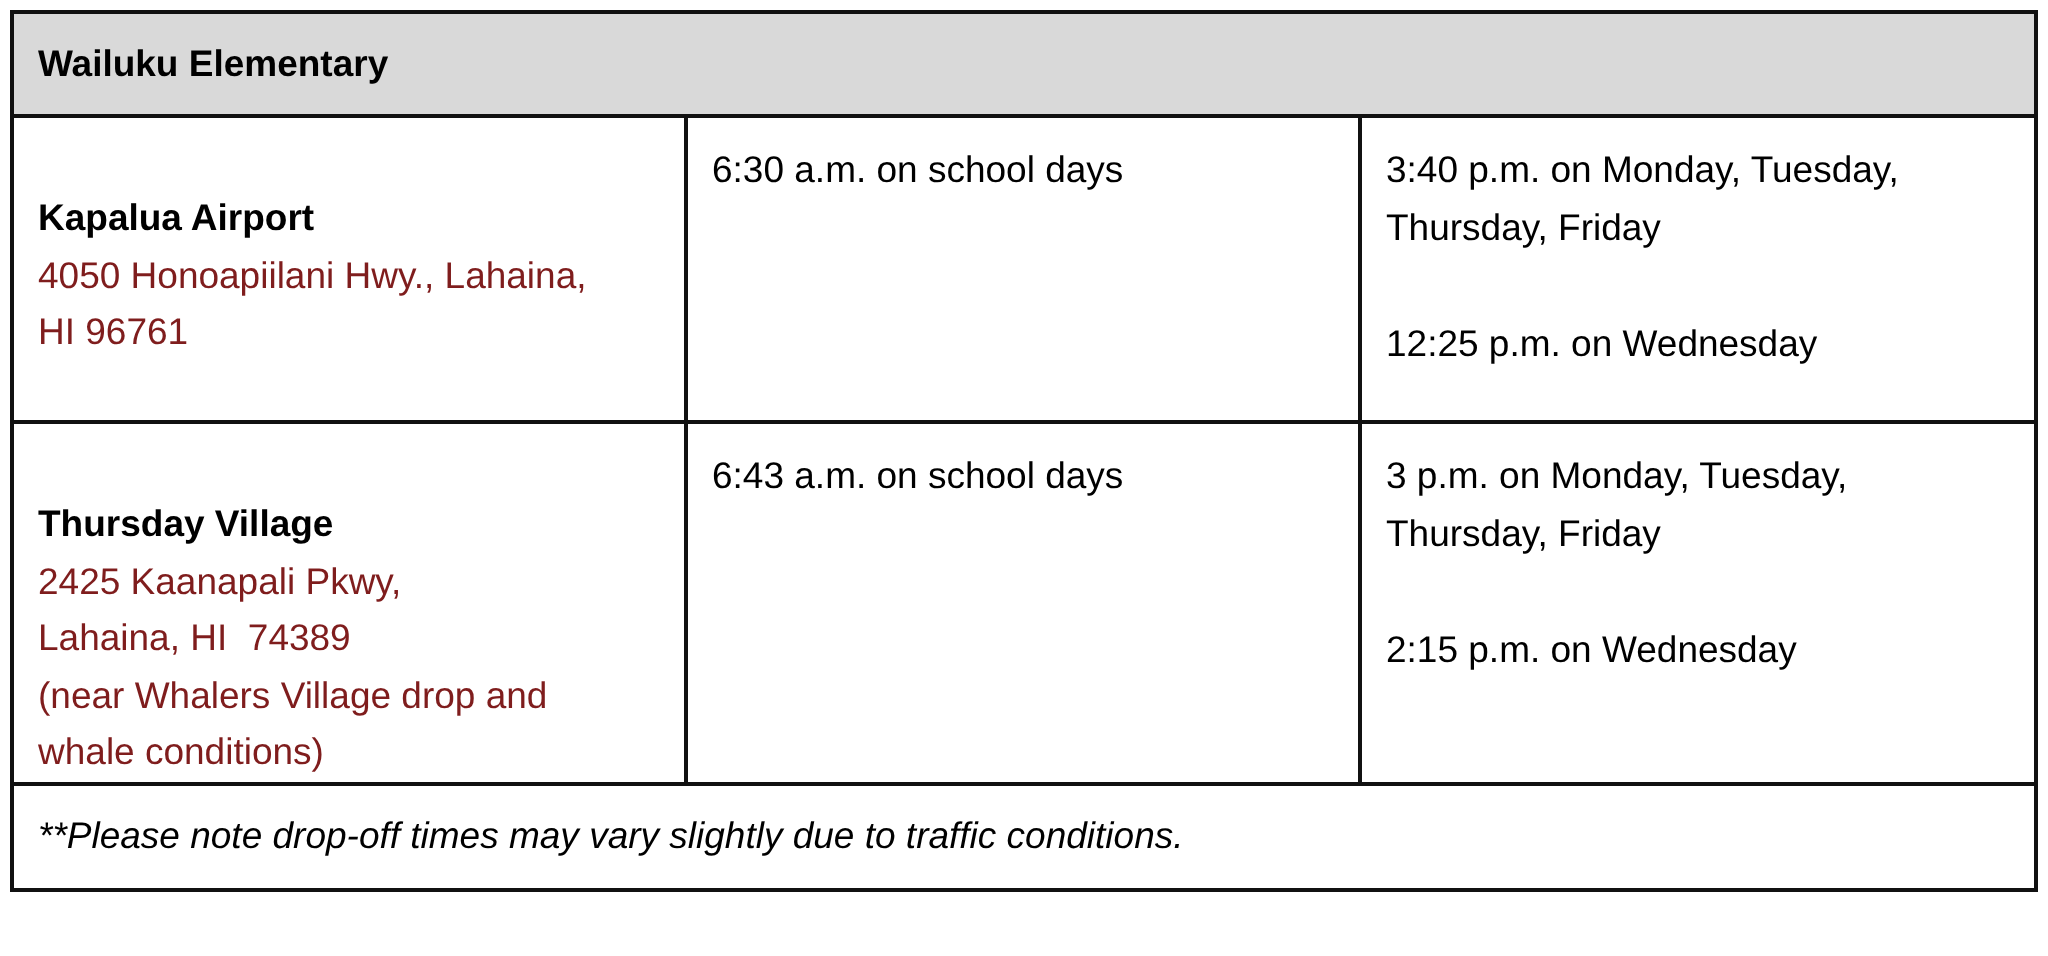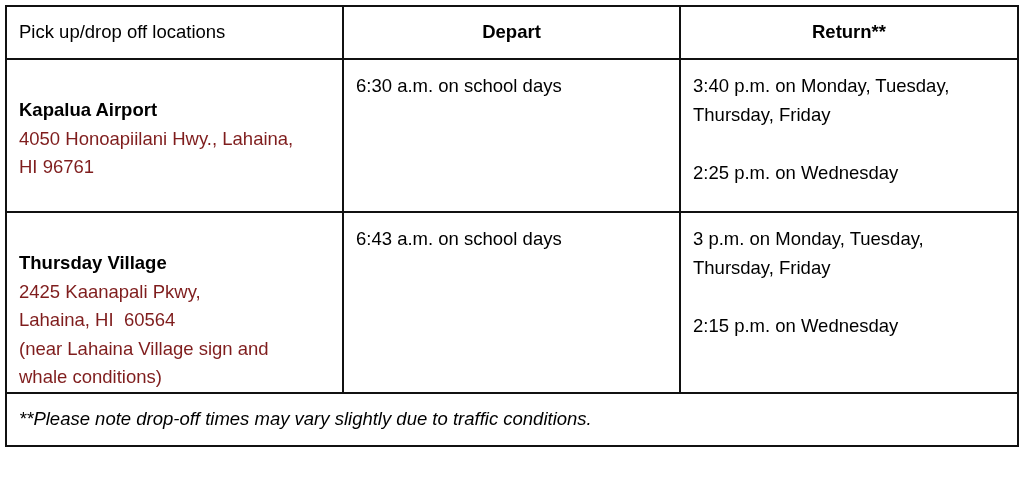--- a/index.html
+++ b/index.html
@@ -61,44 +61,42 @@
 </head>
 <body>
 
 <table class="schedule-table">
   <colgroup>
     <col style="width:337px">
     <col style="width:337px">
     <col style="width:338px">
   </colgroup>
   <tbody>
-  <tr class="colhead-row">
-    <td>Pick up/drop off locations</td>
-    <td class="colhead-center">Depart</td>
-    <td class="colhead-center">Return**</td>
+      <tr>
+    <td class="title-cell" colspan="3">Wailuku Elementary</td>
   </tr>
   <tr class="row1">
     <td>
       <span class="loc-name">Kapalua Airport</span>
       <span class="loc-addr">4050 Honoapiilani Hwy., Lahaina,</span>
       <span class="loc-addr">HI 96761</span>
     </td>
     <td>6:30 a.m. on school days</td>
     <td>
       <span class="ret-block">3:40 p.m. on Monday, Tuesday, Thursday, Friday</span>
       <span class="ret-gap"></span>
-      <span class="ret-block">2:25 p.m. on Wednesday</span>
+      <span class="ret-block">12:25 p.m. on Wednesday</span>
     </td>
   </tr>
   <tr class="row2">
     <td>
       <span class="loc-name">Thursday Village</span>
       <span class="loc-addr">2425 Kaanapali Pkwy,</span>
-      <span class="loc-addr" style="white-space:pre">Lahaina, HI  60564</span>
-      <span class="loc-addr">(near Lahaina Village sign and</span>
+      <span class="loc-addr" style="white-space:pre">Lahaina, HI  74389</span>
+      <span class="loc-addr">(near Whalers Village drop and</span>
       <span class="loc-addr">whale conditions)</span>
     </td>
     <td>6:43 a.m. on school days</td>
     <td>
       <span class="ret-block">3 p.m. on Monday, Tuesday, Thursday, Friday</span>
       <span class="ret-gap"></span>
       <span class="ret-block">2:15 p.m. on Wednesday</span>
     </td>
   </tr>
   <tr>

